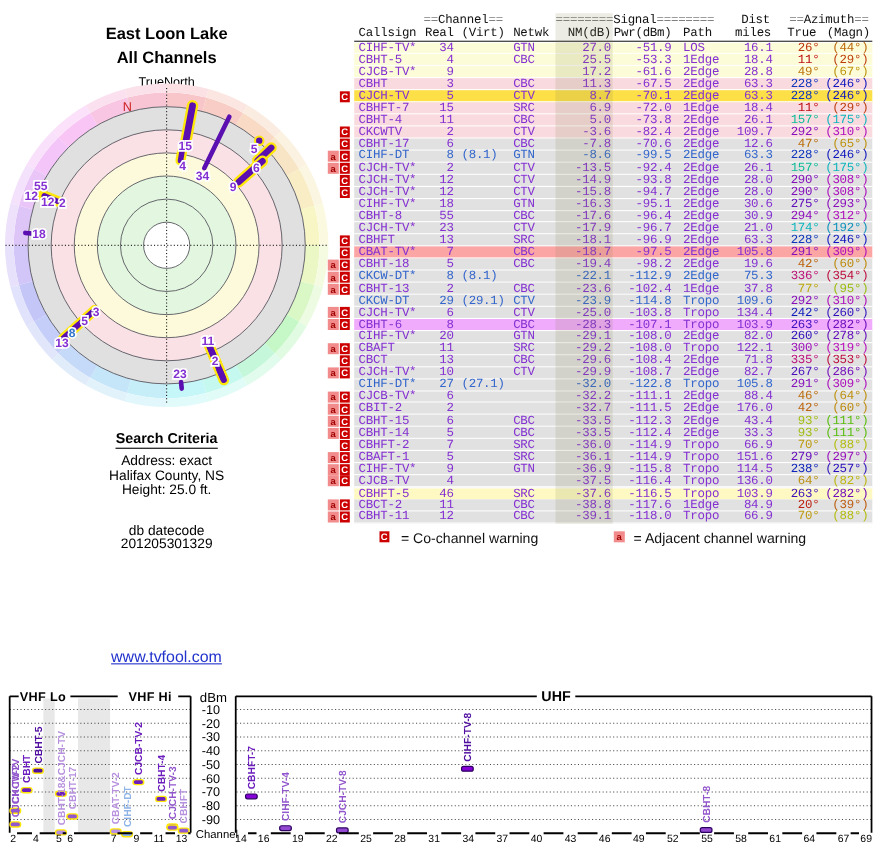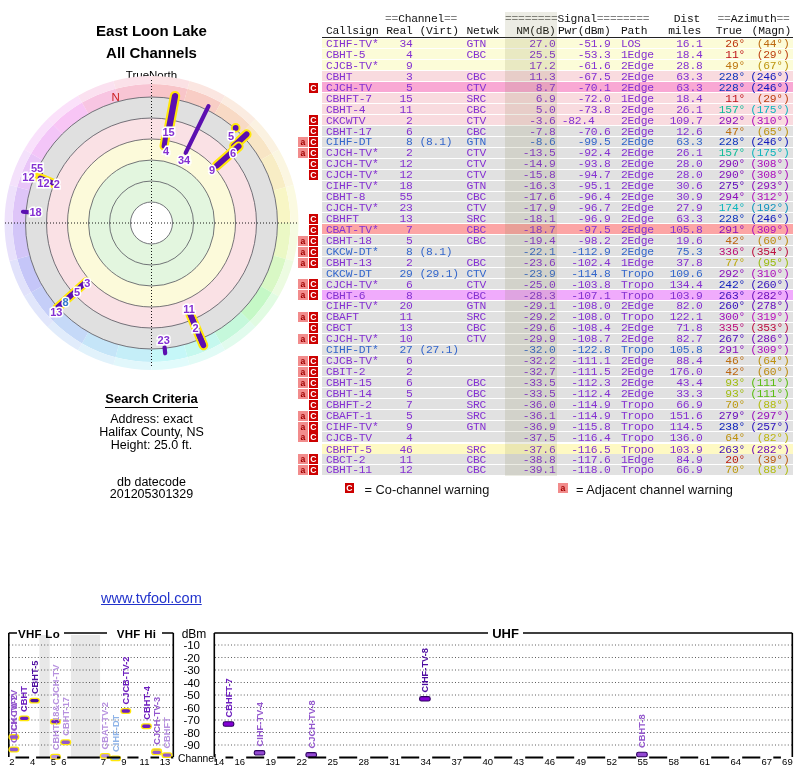--- a/index.html
+++ b/index.html
@@ -181,21 +181,21 @@
     <i style="left:4px;color:#8430D2">CBHT</i>
     <i style="right:380px;color:#8430D2">3</i>
     <i style="left:144.5px;color:#8430D2">CBC</i>
     <i style="right:237px;color:#8430D2">11.3</i>
     <i style="right:182px;color:#8430D2">-67.5</i>
     <i style="left:299px;color:#8430D2">2Edge</i>
     <i style="right:90px;color:#8430D2">63.3</i>
     <i style="right:47.5px;color:#0F37BD">228°</i>
     <i style="right:3px;color:#0F16BD">(246°)</i>
   </div>
-<div class="tr" style="top:82.23px;background:#f9a8d4">
+<div class="tr" style="top:82.23px;background:#fde047">
     <i style="left:4px;color:#8430D2">CJCH-TV</i>
     <i style="right:380px;color:#8430D2">5</i>
     <i style="left:144.5px;color:#8430D2">CTV</i>
     <i style="right:237px;color:#8430D2">8.7</i>
     <i style="right:182px;color:#8430D2">-70.1</i>
     <i style="left:299px;color:#8430D2">2Edge</i>
     <i style="right:90px;color:#8430D2">63.3</i>
     <i style="right:47.5px;color:#0F37BD">228°</i>
     <i style="right:3px;color:#0F16BD">(246°)</i>
   </div>
@@ -220,21 +220,21 @@
     <i style="left:299px;color:#8430D2">2Edge</i>
     <i style="right:90px;color:#8430D2">26.1</i>
     <i style="right:47.5px;color:#0FBD99">157°</i>
     <i style="right:3px;color:#0FB5BD">(175°)</i>
   </div>
 <div class="tr" style="top:115.02px;background:#F9DBDF">
     <i style="left:4px;color:#8430D2">CKCWTV</i>
     <i style="right:380px;color:#8430D2">2</i>
     <i style="left:144.5px;color:#8430D2">CTV</i>
     <i style="right:237px;color:#8430D2">-3.6</i>
-    <i style="right:198px;color:#8430D2">-82.4</i>
+    <i style="right:182px;color:#8430D2">-82.4</i>
     <i style="left:299px;color:#8430D2">2Edge</i>
     <i style="right:90px;color:#8430D2">109.7</i>
     <i style="right:47.5px;color:#890FBD">292°</i>
     <i style="right:3px;color:#AE0FBD">(310°)</i>
   </div>
 <div class="wc" style="top:115.42px">C</div>
 <div class="tr" style="top:125.96px;background:#E1E1E1">
     <i style="left:4px;color:#8430D2">CBHT-17</i>
     <i style="right:380px;color:#8430D2">6</i>
     <i style="left:144.5px;color:#8430D2">CBC</i>
@@ -319,21 +319,21 @@
     <i style="right:47.5px;color:#8E0FBD">294°</i>
     <i style="right:3px;color:#B10FBD">(312°)</i>
   </div>
 <div class="tr" style="top:202.48px;background:#E1E1E1">
     <i style="left:4px;color:#8430D2">CJCH-TV*</i>
     <i style="right:380px;color:#8430D2">23</i>
     <i style="left:144.5px;color:#8430D2">CTV</i>
     <i style="right:237px;color:#8430D2">-17.9</i>
     <i style="right:182px;color:#8430D2">-96.7</i>
     <i style="left:299px;color:#8430D2">2Edge</i>
-    <i style="right:90px;color:#8430D2">27.9</i>
+    <i style="right:90px;color:#8430D2">21.0</i>
     <i style="right:47.5px;color:#0FB7BD">174°</i>
     <i style="right:3px;color:#0F93BD">(192°)</i>
   </div>
 <div class="tr" style="top:213.41px;background:#E1E1E1">
     <i style="left:4px;color:#8430D2">CBHFT</i>
     <i style="right:380px;color:#8430D2">13</i>
     <i style="left:144.5px;color:#8430D2">SRC</i>
     <i style="right:237px;color:#8430D2">-18.1</i>
     <i style="right:182px;color:#8430D2">-96.9</i>
     <i style="left:299px;color:#8430D2">2Edge</i>

